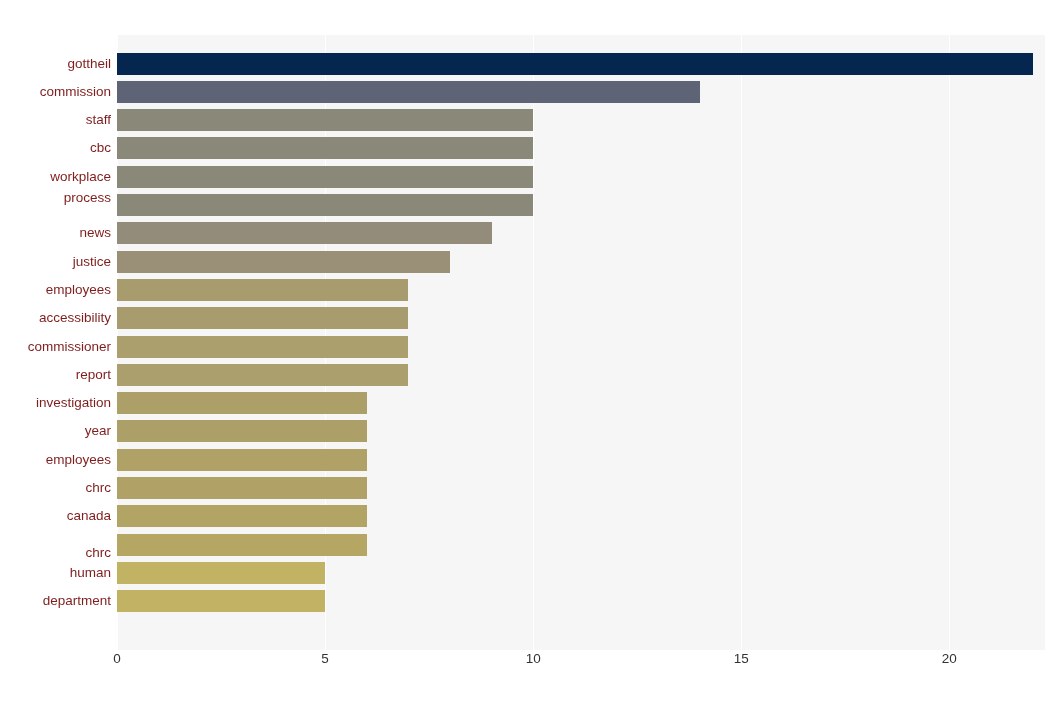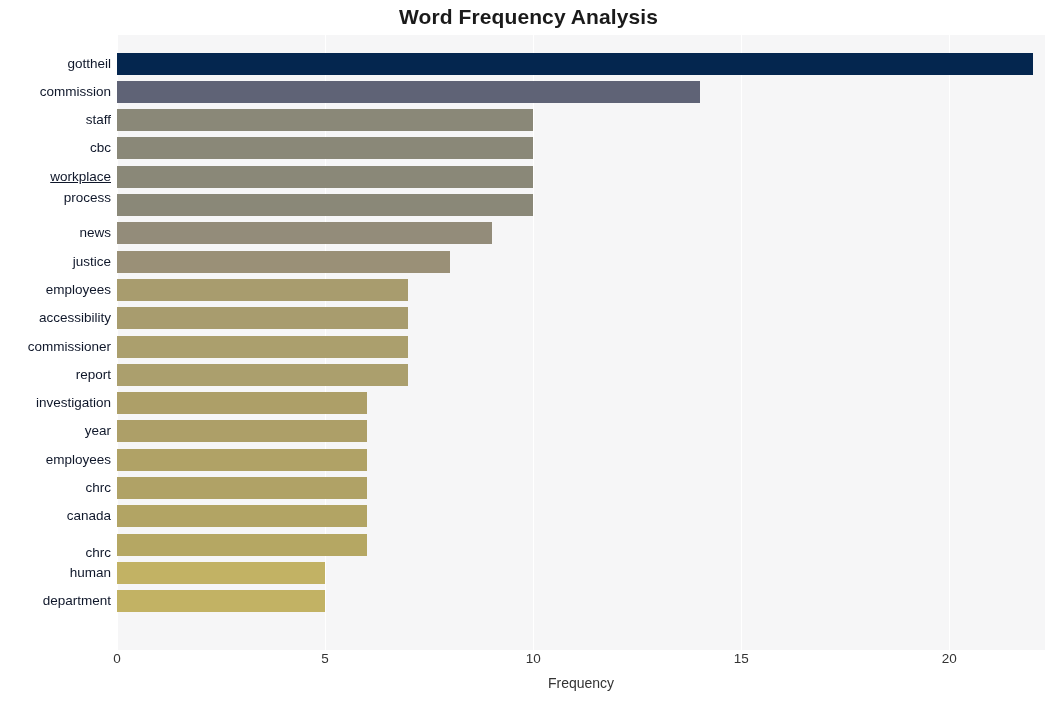--- a/index.html
+++ b/index.html
@@ -82,21 +82,21 @@
     width: 111px;
     height: 615px;
   }
 
   .y-tick-label {
     position: absolute;
     right: 0;
     width: 111px;
     text-align: right;
     font-size: 13.5px;
-    color: #0f172a;
+    color: #7f1d1d;
     white-space: nowrap;
     line-height: 1;
   }
 
   
   #x-axis-labels {
     position: absolute;
     left: 0;
     top: 652px;
     width: 1057px;
@@ -121,21 +121,20 @@
     text-align: center;
     font-size: 14px;
     color: #333333;
   }
 </style>
 </head>
 <body>
 
 <div id="chart-figure">
 
-  <div id="chart-title">Word Frequency Analysis</div>
 
   <div id="plot-area">
     <div id="gridlines-layer">
         <div class="gridline-v" style="left: 0px;"></div>
         <div class="gridline-v" style="left: 208.072px;"></div>
         <div class="gridline-v" style="left: 416.143px;"></div>
         <div class="gridline-v" style="left: 624.215px;"></div>
         <div class="gridline-v" style="left: 832.287px;"></div>
       </div>
     <div id="bars-layer">
@@ -200,21 +199,21 @@
           <div class="bar" title="department: 5" style="width: 208.072px; background: rgb(194, 178, 100);"></div>
         </div>
       </div>
   </div>
 
   <div id="y-axis-labels">
       <div class="y-tick-label" style="top: 21.5472px;">gottheil</div>
       <div class="y-tick-label" style="top: 49.8491px;">commission</div>
       <div class="y-tick-label" style="top: 78.1509px;">staff</div>
       <div class="y-tick-label" style="top: 106.453px;">cbc</div>
-      <div class="y-tick-label" style="top: 134.755px; text-decoration: underline;">workplace</div>
+      <div class="y-tick-label" style="top: 134.755px;">workplace</div>
       <div class="y-tick-label" style="top: 156px;">process</div>
       <div class="y-tick-label" style="top: 191.358px;">news</div>
       <div class="y-tick-label" style="top: 219.66px;">justice</div>
       <div class="y-tick-label" style="top: 247.962px;">employees</div>
       <div class="y-tick-label" style="top: 276.264px;">accessibility</div>
       <div class="y-tick-label" style="top: 304.566px;">commissioner</div>
       <div class="y-tick-label" style="top: 332.868px;">report</div>
       <div class="y-tick-label" style="top: 361.17px; margin-left: 37px;">investigation</div>
       <div class="y-tick-label" style="top: 389.472px;">year</div>
       <div class="y-tick-label" style="top: 417.774px; margin-left: 9px;">employees</div>
@@ -226,15 +225,14 @@
     </div>
 
   <div id="x-axis-labels">
       <div class="x-tick-label" style="left: 117px;">0</div>
       <div class="x-tick-label" style="left: 325.072px;">5</div>
       <div class="x-tick-label" style="left: 533.143px;">10</div>
       <div class="x-tick-label" style="left: 741.215px;">15</div>
       <div class="x-tick-label" style="left: 949.287px;">20</div>
     </div>
 
-  <div id="x-axis-title">Frequency</div>
 
 </div>
 
 </body></html>

